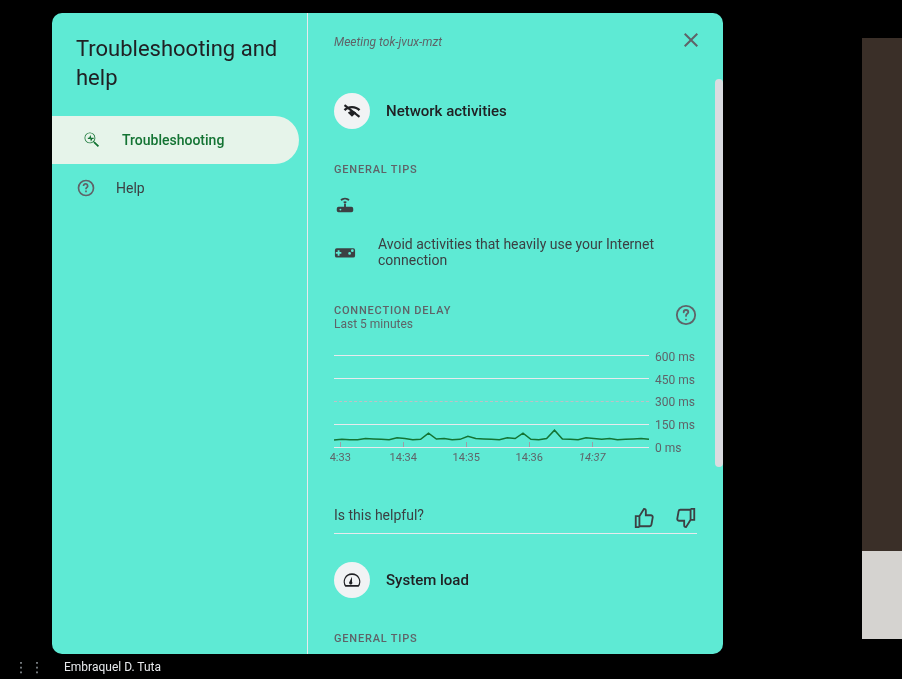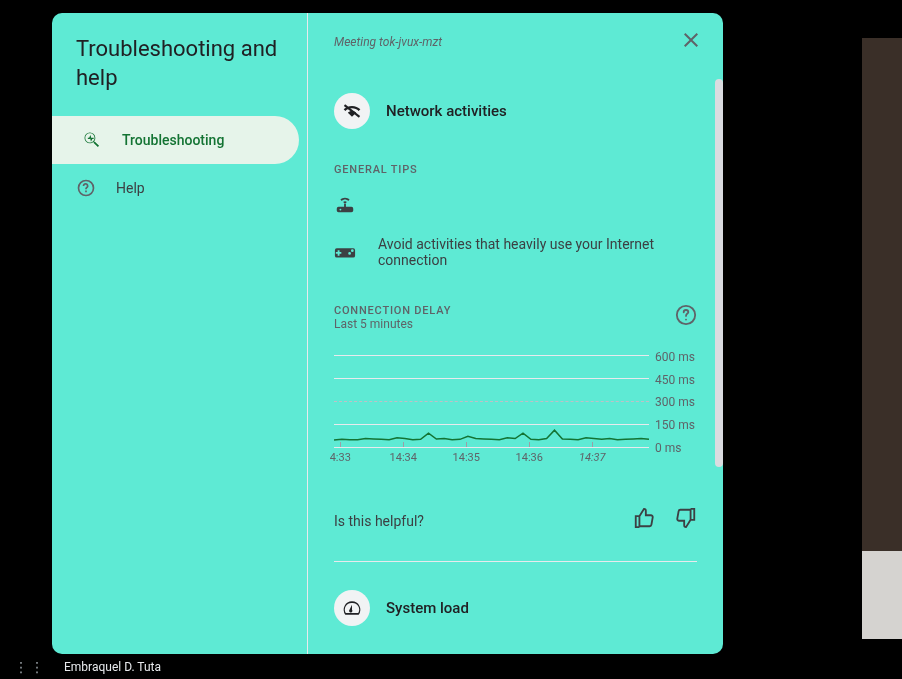--- a/index.html
+++ b/index.html
@@ -117,21 +117,21 @@
 .chart-area{flex:1;position:relative;border-bottom:none;}
 .grid-line{position:absolute;left:0;right:0;border-top:1px solid #e8eaed;}
 .grid-line.dashed{border-top:1px dashed #bdc1c6;}
 .y-labels{width:48px;font-size:12px;color:#5f6368;position:relative;}
 .y-label{position:absolute;left:6px;white-space:nowrap;}
 .data-line{stroke:#137333;stroke-width:1.5;fill:none;}
 .x-ticks{position:relative;height:24px;display:flex;justify-content:center;}
 .x-tick-area{flex:1;position:relative;}
 .x-tick{position:absolute;font-size:11px;color:#5f6368;transform:translateX(-50%);}
 .tick-mark{position:absolute;width:1px;height:5px;background:#9aa0a6;top:-5px;}
-.feedback{display:flex;align-items:flex-end;justify-content:space-between;margin-top:28px;padding-bottom:32px;border-bottom:1px solid #e8eaed;}
+.feedback{display:flex;align-items:flex-start;justify-content:space-between;margin-top:28px;padding-bottom:4px;border-bottom:1px solid #e8eaed;}
 .feedback-text{font-size:14px;color:#3c4043;}
 .thumbs{display:flex;gap:20px;}
 .thumb{width:22px;height:22px;cursor:pointer;}
 .thumb svg{width:22px;height:22px;fill:none;stroke:#3c4043;stroke-width:2;}
 .section2{margin-top:28px;}
 .footer-bar{
   position:absolute;left:0;right:0;bottom:0;height:24px;
   display:flex;align-items:center;padding-left:14px;gap:18px;
 }
 .dots{color:#9aa0a6;font-size:14px;letter-spacing:2px;}

